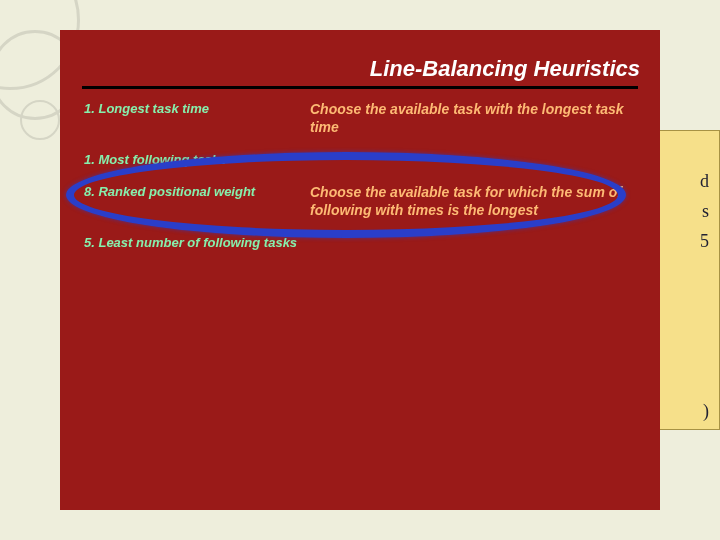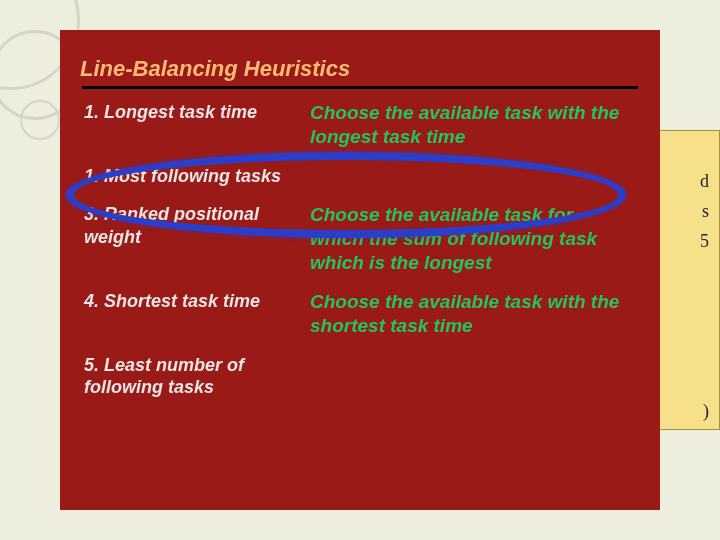--- a/index.html
+++ b/index.html
@@ -45,53 +45,53 @@
     position: absolute;
     left: 60px;
     top: 30px;
     width: 600px;
     height: 480px;
     background: #9a1a18;
     z-index: 5;
     padding: 20px 20px 20px 20px;
   }
   .panel-title {
-    text-align: left;
+    text-align: right;
     font-style: italic;
     font-weight: bold;
     font-size: 22px;
-    color: #fdba74;
+    color: #ffffff;
     margin-bottom: 0;
     margin-top: 6px;
   }
   .separator {
     height: 3px;
     background: #000;
     margin: 4px 2px 12px 2px;
   }
   .heur-row {
     display: flex;
     margin-bottom: 16px;
   }
   .heur-left {
     width: 230px;
     padding-right: 10px;
     padding-left: 4px;
     font-style: italic;
     font-weight: bold;
-    font-size: 18px;
-    color: #e5e5e5;
+    font-size: 13px;
+    color: #86efac;
     line-height: 1.25;
   }
   .heur-right {
     width: 320px;
     font-style: italic;
     font-weight: bold;
-    font-size: 19px;
-    color: #22c55e;
+    font-size: 14px;
+    color: #fdba74;
     line-height: 1.25;
   }
 
   .highlight-ellipse {
     position: absolute;
     left: 66px;
     top: 152px;
     width: 560px;
     height: 86px;
     border: 8px solid #2a3ec9;
@@ -121,26 +121,22 @@
     <div class="separator"></div>
 
     <div class="heur-row">
       <div class="heur-left">1. Longest task time</div>
       <div class="heur-right">Choose the available task with the longest task time</div>
     </div>
     <div class="heur-row">
       <div class="heur-left">1. Most following tasks</div>
     </div>
     <div class="heur-row">
-      <div class="heur-left">3. Ranked positional weight</div>
-      <div class="heur-right">Choose the available task for which the sum of following task which is the longest</div>
-    </div>
-    <div class="heur-row">
-      <div class="heur-left">4. Shortest task time</div>
-      <div class="heur-right">Choose the available task with the shortest task time</div>
+      <div class="heur-left">8. Ranked positional weight</div>
+      <div class="heur-right">Choose the available task for which the sum of following with times is the longest</div>
     </div>
     <div class="heur-row">
       <div class="heur-left">5. Least number of following tasks</div>
     </div>
   </div>
 
   <div class="highlight-ellipse"></div>
 </div>
 
 </body></html>

